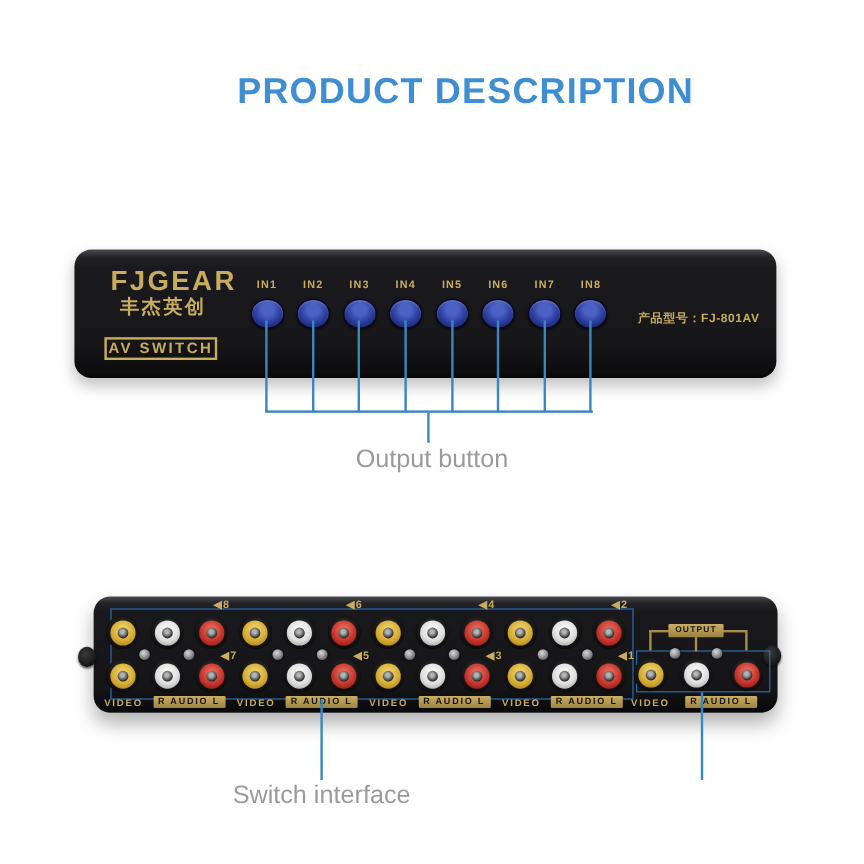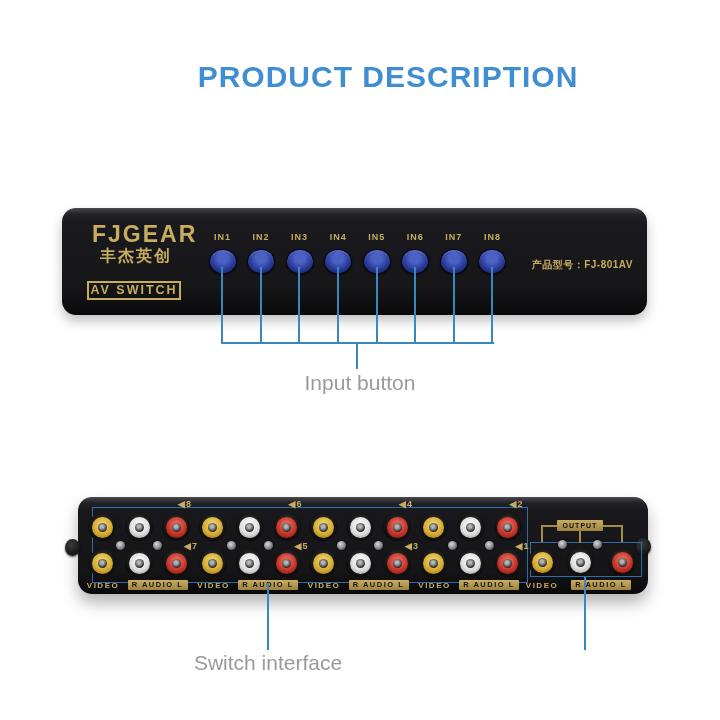--- a/index.html
+++ b/index.html
@@ -130,21 +130,21 @@
         <div class="cline" style="left: 259.64px;"></div>
         <div class="cline" style="left: 298.28px;"></div>
         <div class="cline" style="left: 336.92px;"></div>
         <div class="cline" style="left: 375.56px;"></div>
         <div class="cline" style="left: 414.2px;"></div>
         <div class="cline" style="left: 452.84px;"></div>
         <div class="cline" style="left: 491.48px;"></div>
       </div>
     <div class="hline"></div>
     <div class="stem"></div>
-    <div class="callout-label lbl-switch">Input button</div>
+    <div class="callout-label lbl-switch">Output button</div>
   </div>
 
   <div class="device back">
     <div class="knob knob-l"></div>
     <div class="knob knob-r"></div>
     <div class="inbox"></div>
     <div class="outbox"></div>
     <div class="goldline gl-h"></div>
     <div class="goldline gl-v1"></div>
     <div class="goldline gl-v2"></div>

